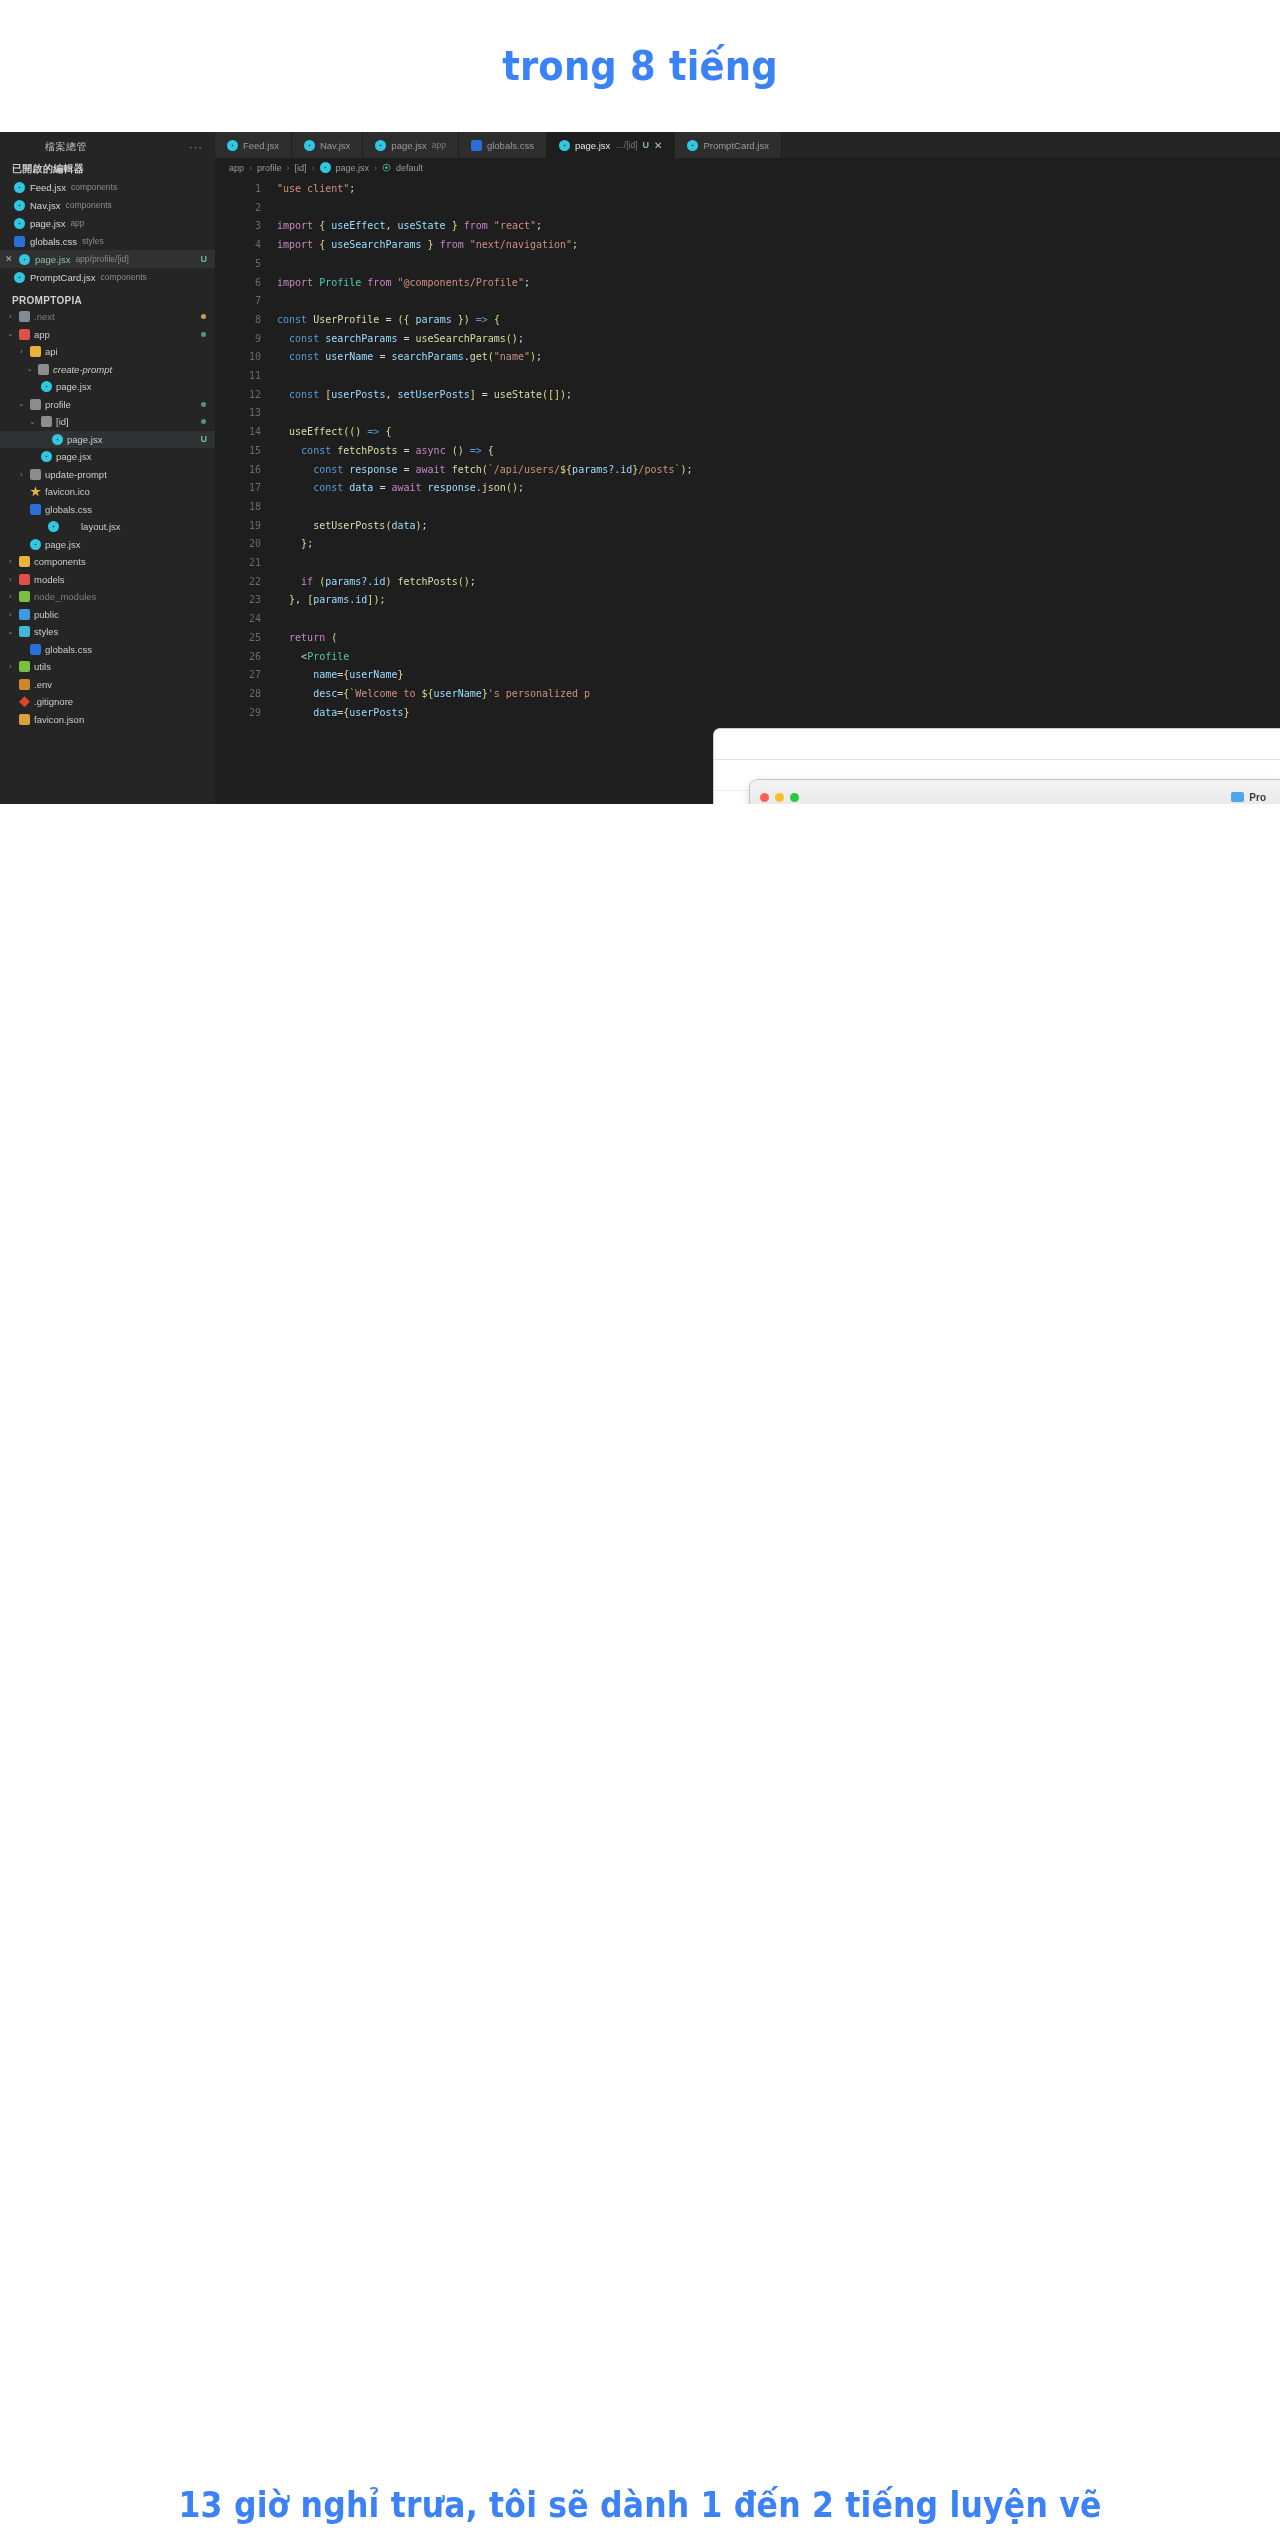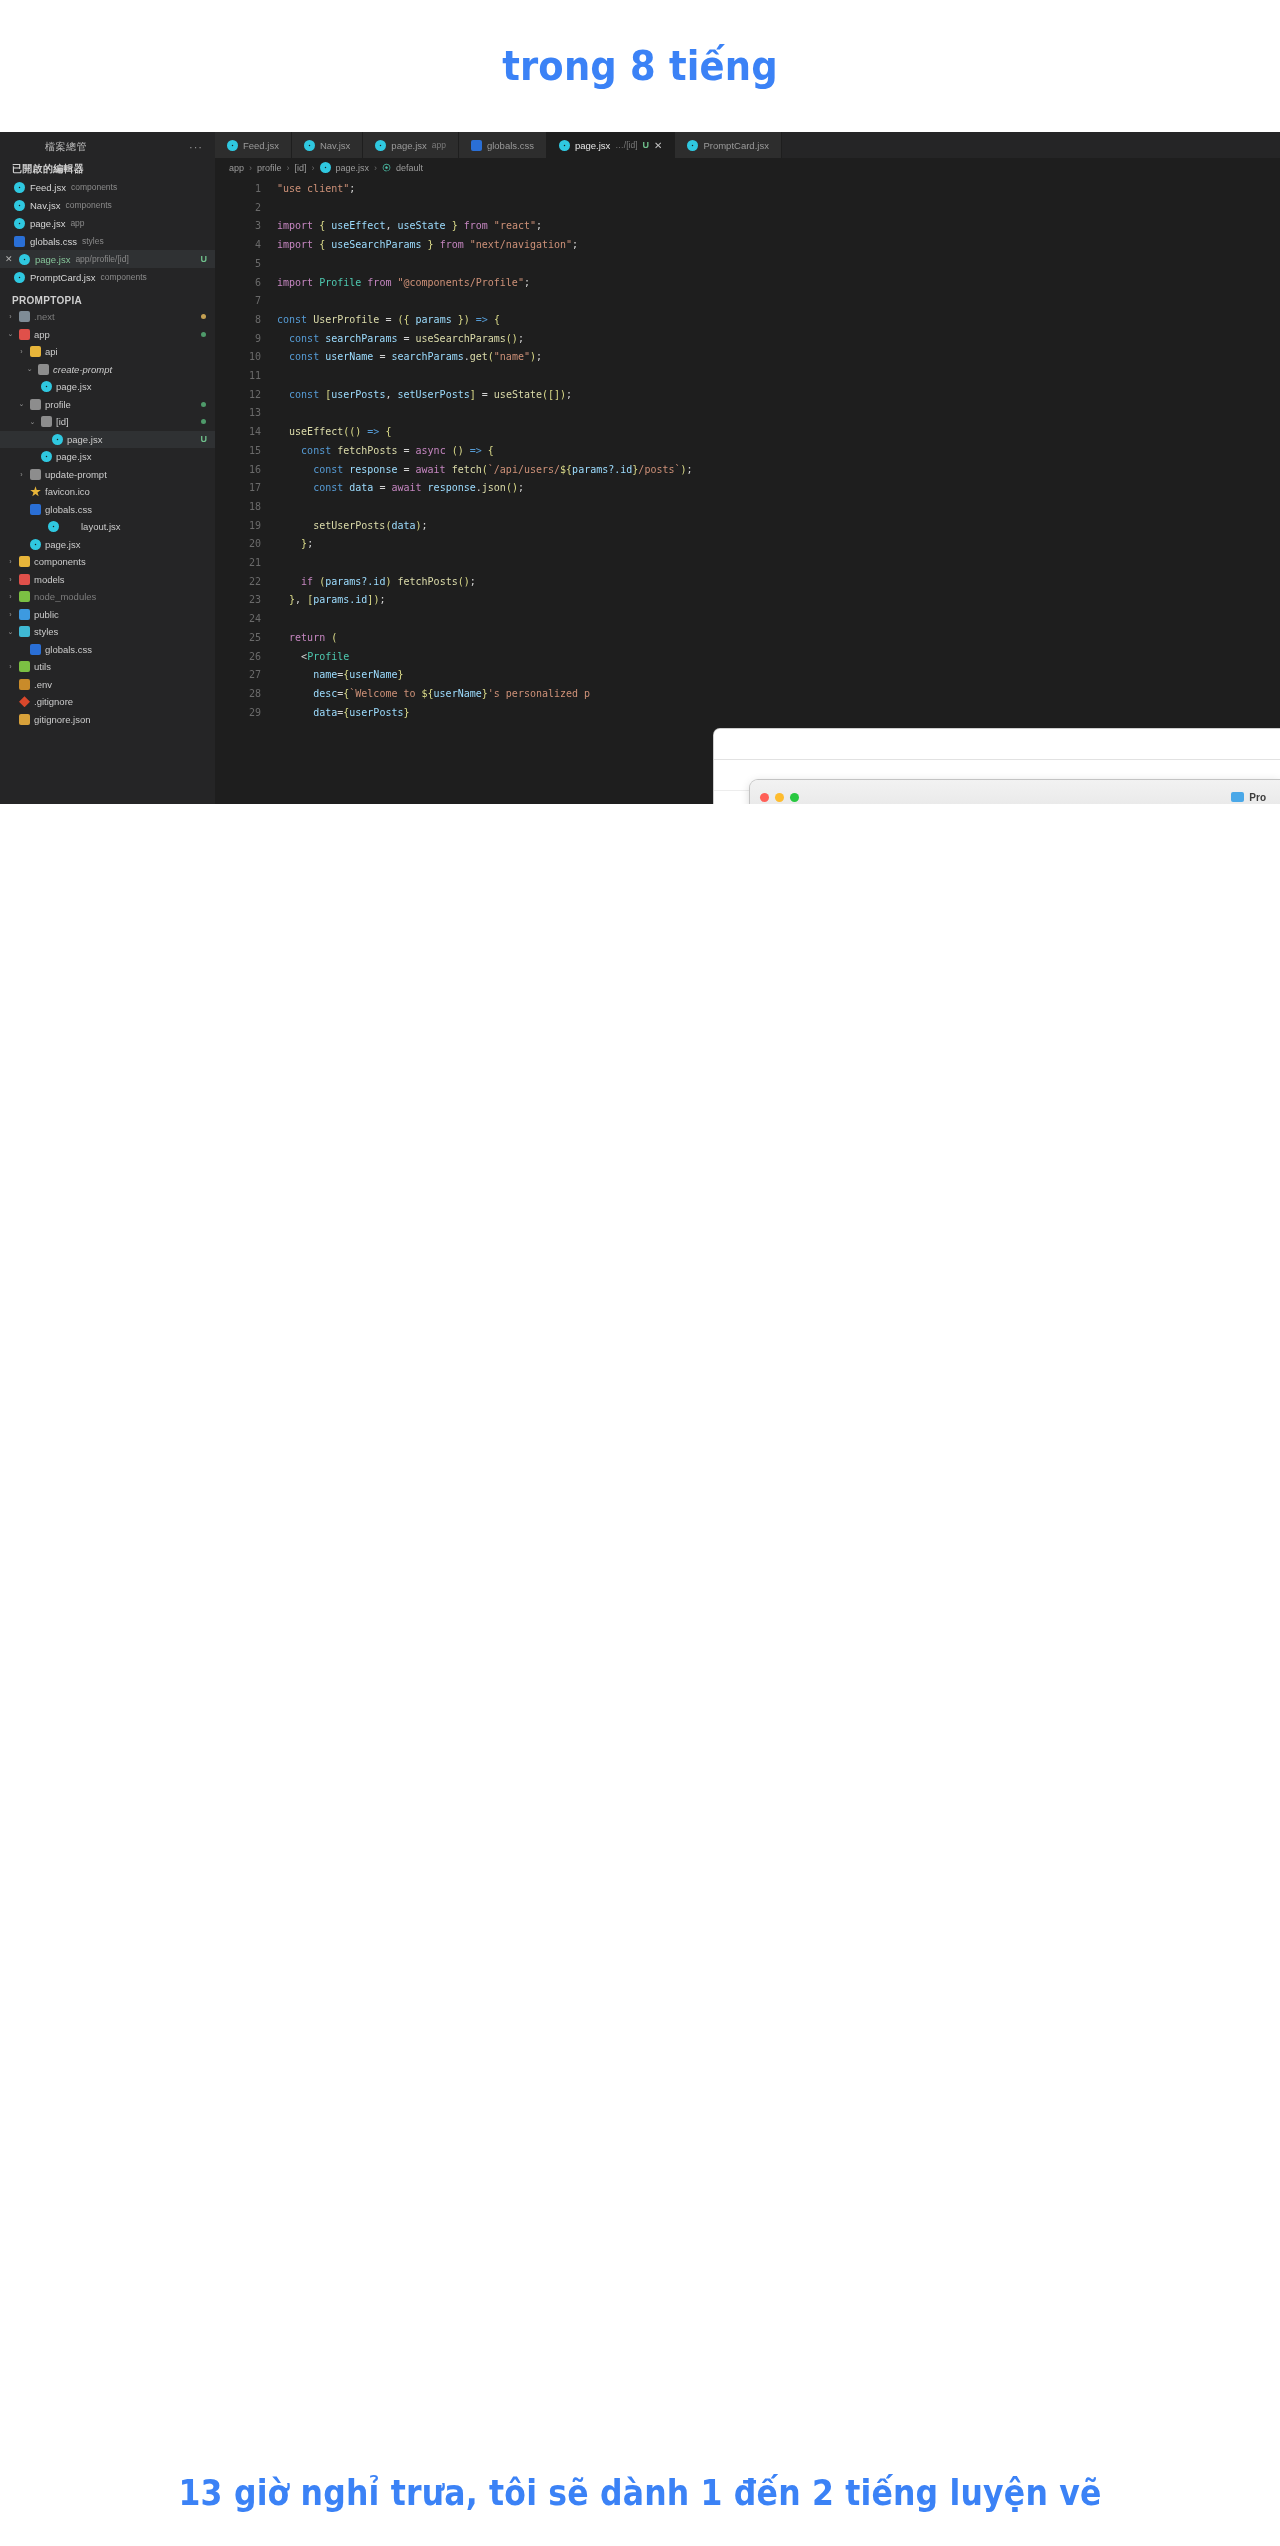--- a/index.html
+++ b/index.html
@@ -7,21 +7,21 @@
     width:1280px;height:2546px;background:#ffffff;
     font-family:"Liberation Sans",sans-serif;overflow:hidden;position:relative;
   }
   
   .caption{
     width:100%;text-align:center;color:#3b82f6;
     font-family:"DejaVu Sans Condensed","DejaVu Sans",sans-serif;
     font-weight:700;letter-spacing:.2px;
   }
   #caption-top{position:absolute;left:0;top:0;height:132px;line-height:132px;font-size:41px;}
-  #caption-bottom{position:absolute;left:0;bottom:12px;height:116px;line-height:150px;font-size:35px;}
+  #caption-bottom{position:absolute;left:0;bottom:0;height:116px;line-height:150px;font-size:35px;}
 
   
   #shot{position:absolute;left:0;top:132px;width:1280px;height:672px;background:#1e1e1e;overflow:hidden;}
 
   
   .vsc{position:absolute;inset:0;background:#1e1e1e;display:flex;}
   .vsc-side{width:215px;background:#252526;flex:0 0 215px;overflow:hidden;position:relative;}
   .side-hdr{display:flex;align-items:center;justify-content:space-between;
     padding:8px 12px 6px 12px;color:#b9b9b9;font-size:10px;letter-spacing:.5px;margin-left:33px;}
   .dots{color:#9b9b9b;font-size:11px;letter-spacing:1px;}
@@ -260,21 +260,21 @@
             <span>.env</span>
           </div>
           <div class="tree-row" style="padding-left: 6px;">
             <span class="chev"></span>
             <span class="ico ico-git"></span>
             <span>.gitignore</span>
           </div>
           <div class="tree-row" style="padding-left: 6px;">
             <span class="chev"></span>
             <span class="ico ico-json"></span>
-            <span>gitignore.json</span>
+            <span>favicon.json</span>
           </div>
         </div>
     </div>
 
     <div class="vsc-main">
       <div class="tabbar">
         <div id="tab-list" style="display:flex">
             <div class="tab">
               <span class="ico ico-react"></span>
               <span>Feed.jsx</span>

